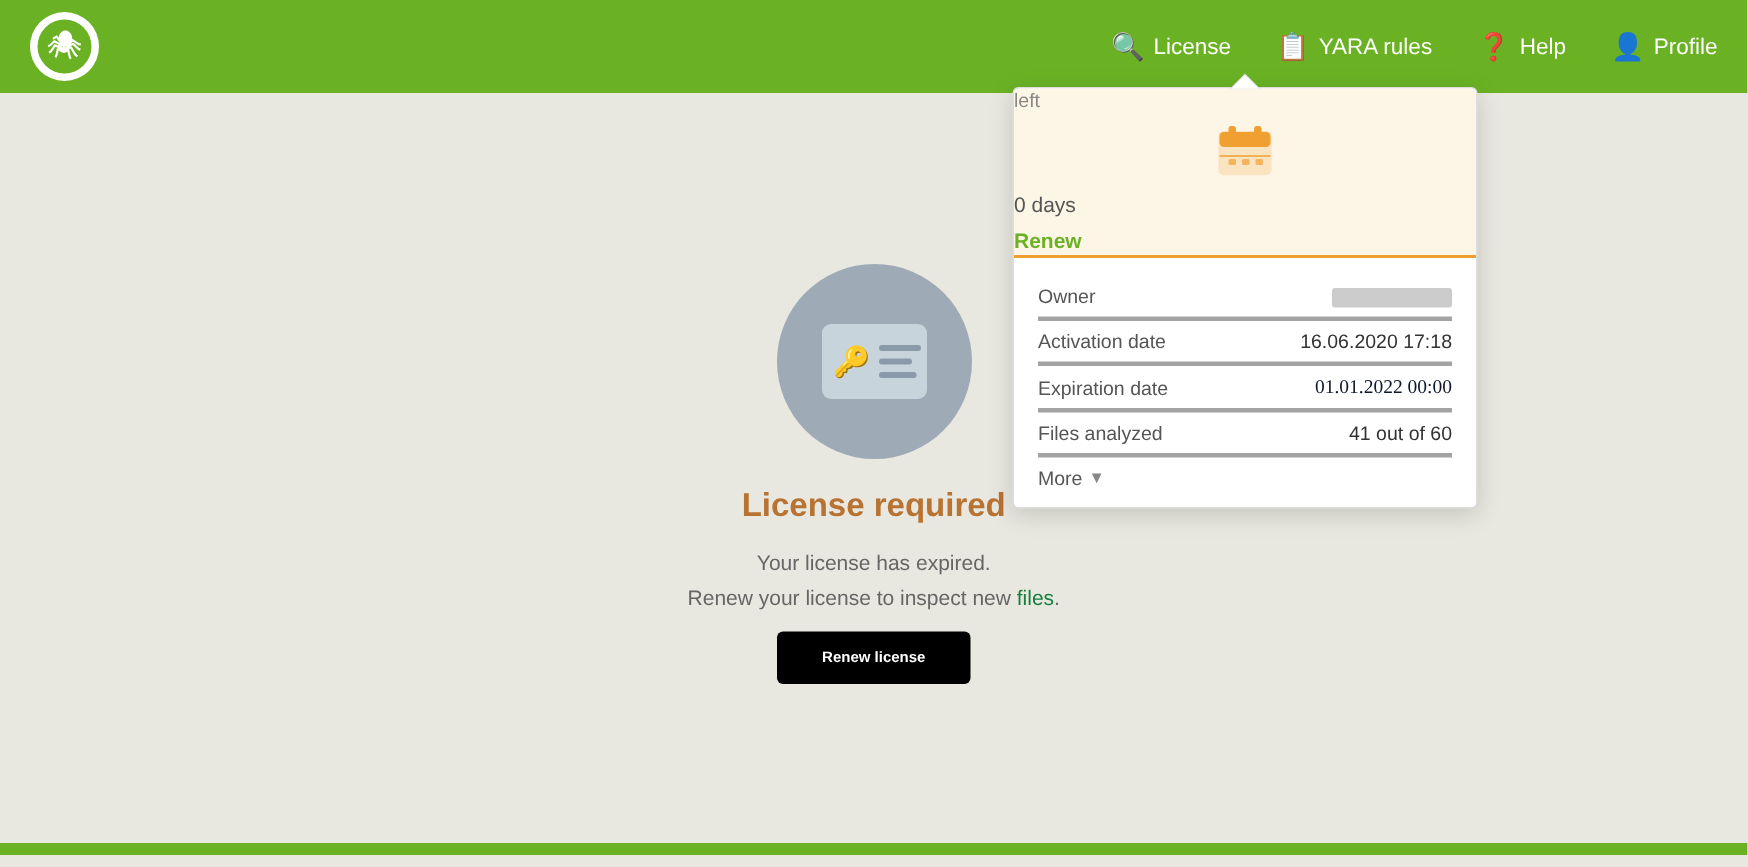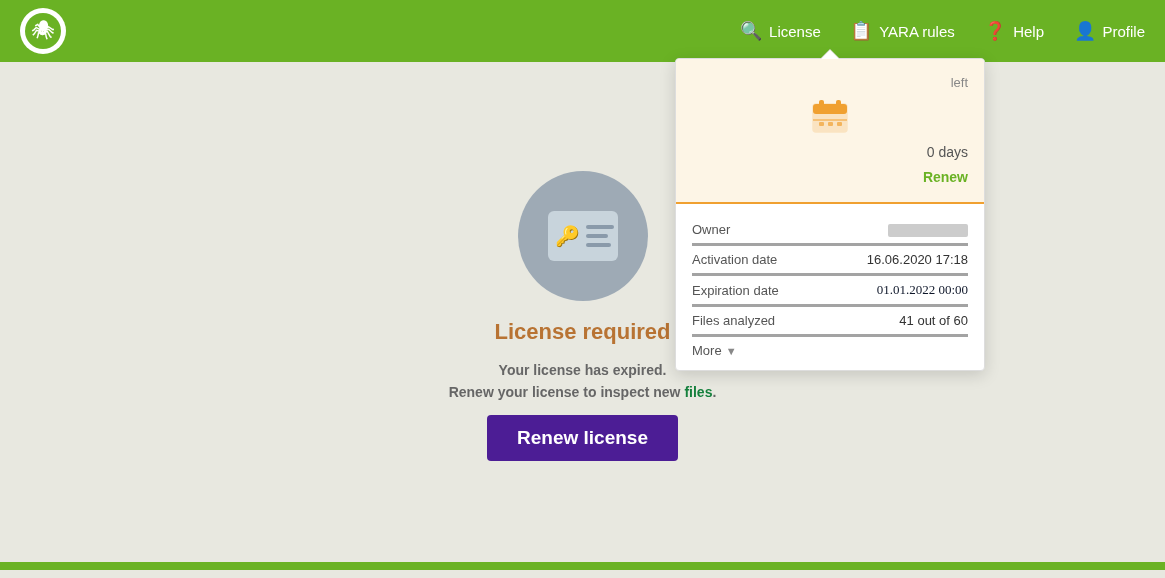--- a/index.html
+++ b/index.html
@@ -133,34 +133,33 @@
       color: #b87333;
       font-size: 22px;
       margin-bottom: 14px;
     }
     .license-required-desc {
       color: #666;
       font-size: 14px;
       text-align: center;
       line-height: 1.6;
       margin-bottom: 12px;
-      font-weight: bold;
     }
     .license-required-desc a {
       color: #15803d;
       text-decoration: none;
     }
 
     .renew-btn {
-      background: #4c1d95;
+      background: #000000;
       color: #fff;
       border: none;
       border-radius: 4px;
       padding: 12px 30px;
-      font-size: 19px;
+      font-size: 10px;
       cursor: pointer;
       font-weight: bold;
     }
 
     
     .license-popup {
       position: absolute;
       top: 58px;
       right: 180px;
       width: 310px;
@@ -189,22 +188,21 @@
       width: 0;
       height: 0;
       border-left: 9px solid transparent;
       border-right: 9px solid transparent;
       border-bottom: 9px solid #fff;
     }
 
     .popup-top {
       background: #fdf5e6;
       border-bottom: 2px solid #f0a030;
-      padding: 16px;
-      text-align: right;
+      text-align: left;
       border-radius: 4px 4px 0 0;
     }
     .popup-top .left-label {
       color: #888;
       font-size: 13px;
       margin-bottom: 8px;
     }
     .calendar-icon-wrap {
       margin: 4px auto 8px;
       width: 38px;

